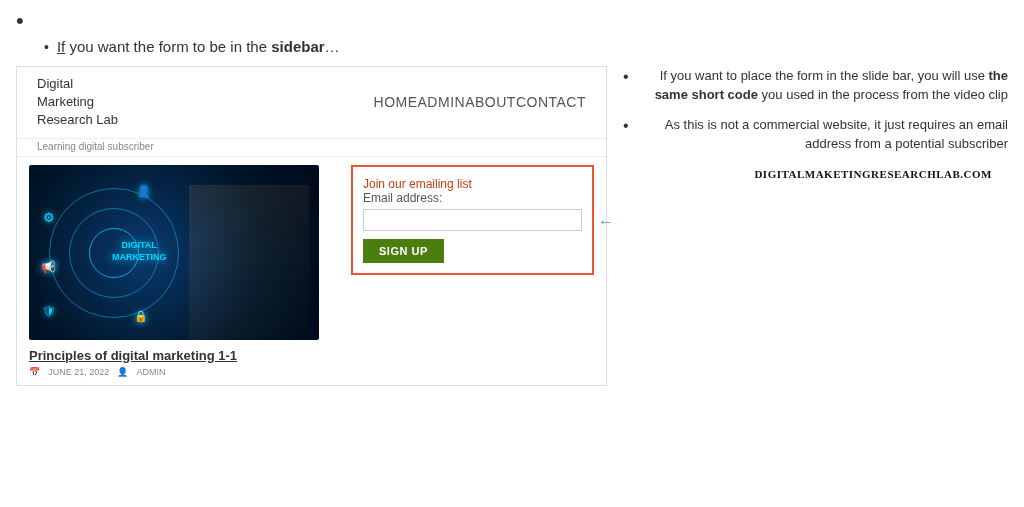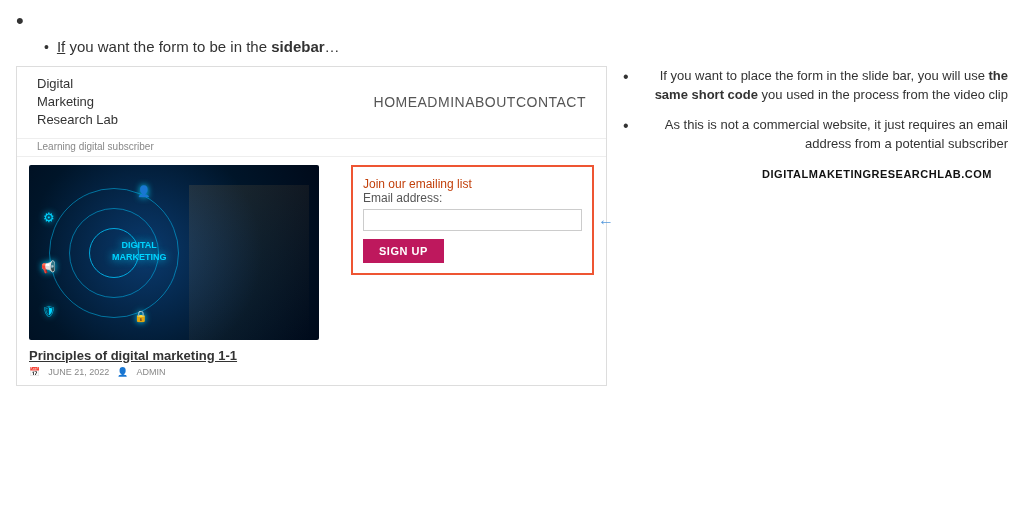--- a/index.html
+++ b/index.html
@@ -147,21 +147,21 @@
     .widget-input {
       width: 100%;
       height: 22px;
       border: 1px solid #ccc;
       background: #fff;
       margin-bottom: 8px;
       font-size: 11px;
       padding: 0 4px;
     }
     .widget-btn {
-      background: #be185d;
+      background: #4d7c0f;
       color: #fff;
       border: none;
       padding: 6px 16px;
       font-size: 11px;
       font-weight: bold;
       letter-spacing: 0.5px;
       cursor: pointer;
     }
     .arrow-indicator {
       position: absolute;
@@ -218,21 +218,21 @@
       text-align: right;
     }
     .right-annotations li::before {
       content: "•";
       font-size: 16px;
       flex-shrink: 0;
       margin-top: -1px;
     }
     .bottom-watermark {
       text-align: right;
-      font-family: Liberation Sans, sans-serif;
+      font-family: Liberation Serif, serif;
       font-size: 11px;
       font-weight: 900;
       color: #111;
       padding: 4px 16px 0 0;
       letter-spacing: 0.5px;
     }
   </style>
 </head>
 <body>
 

